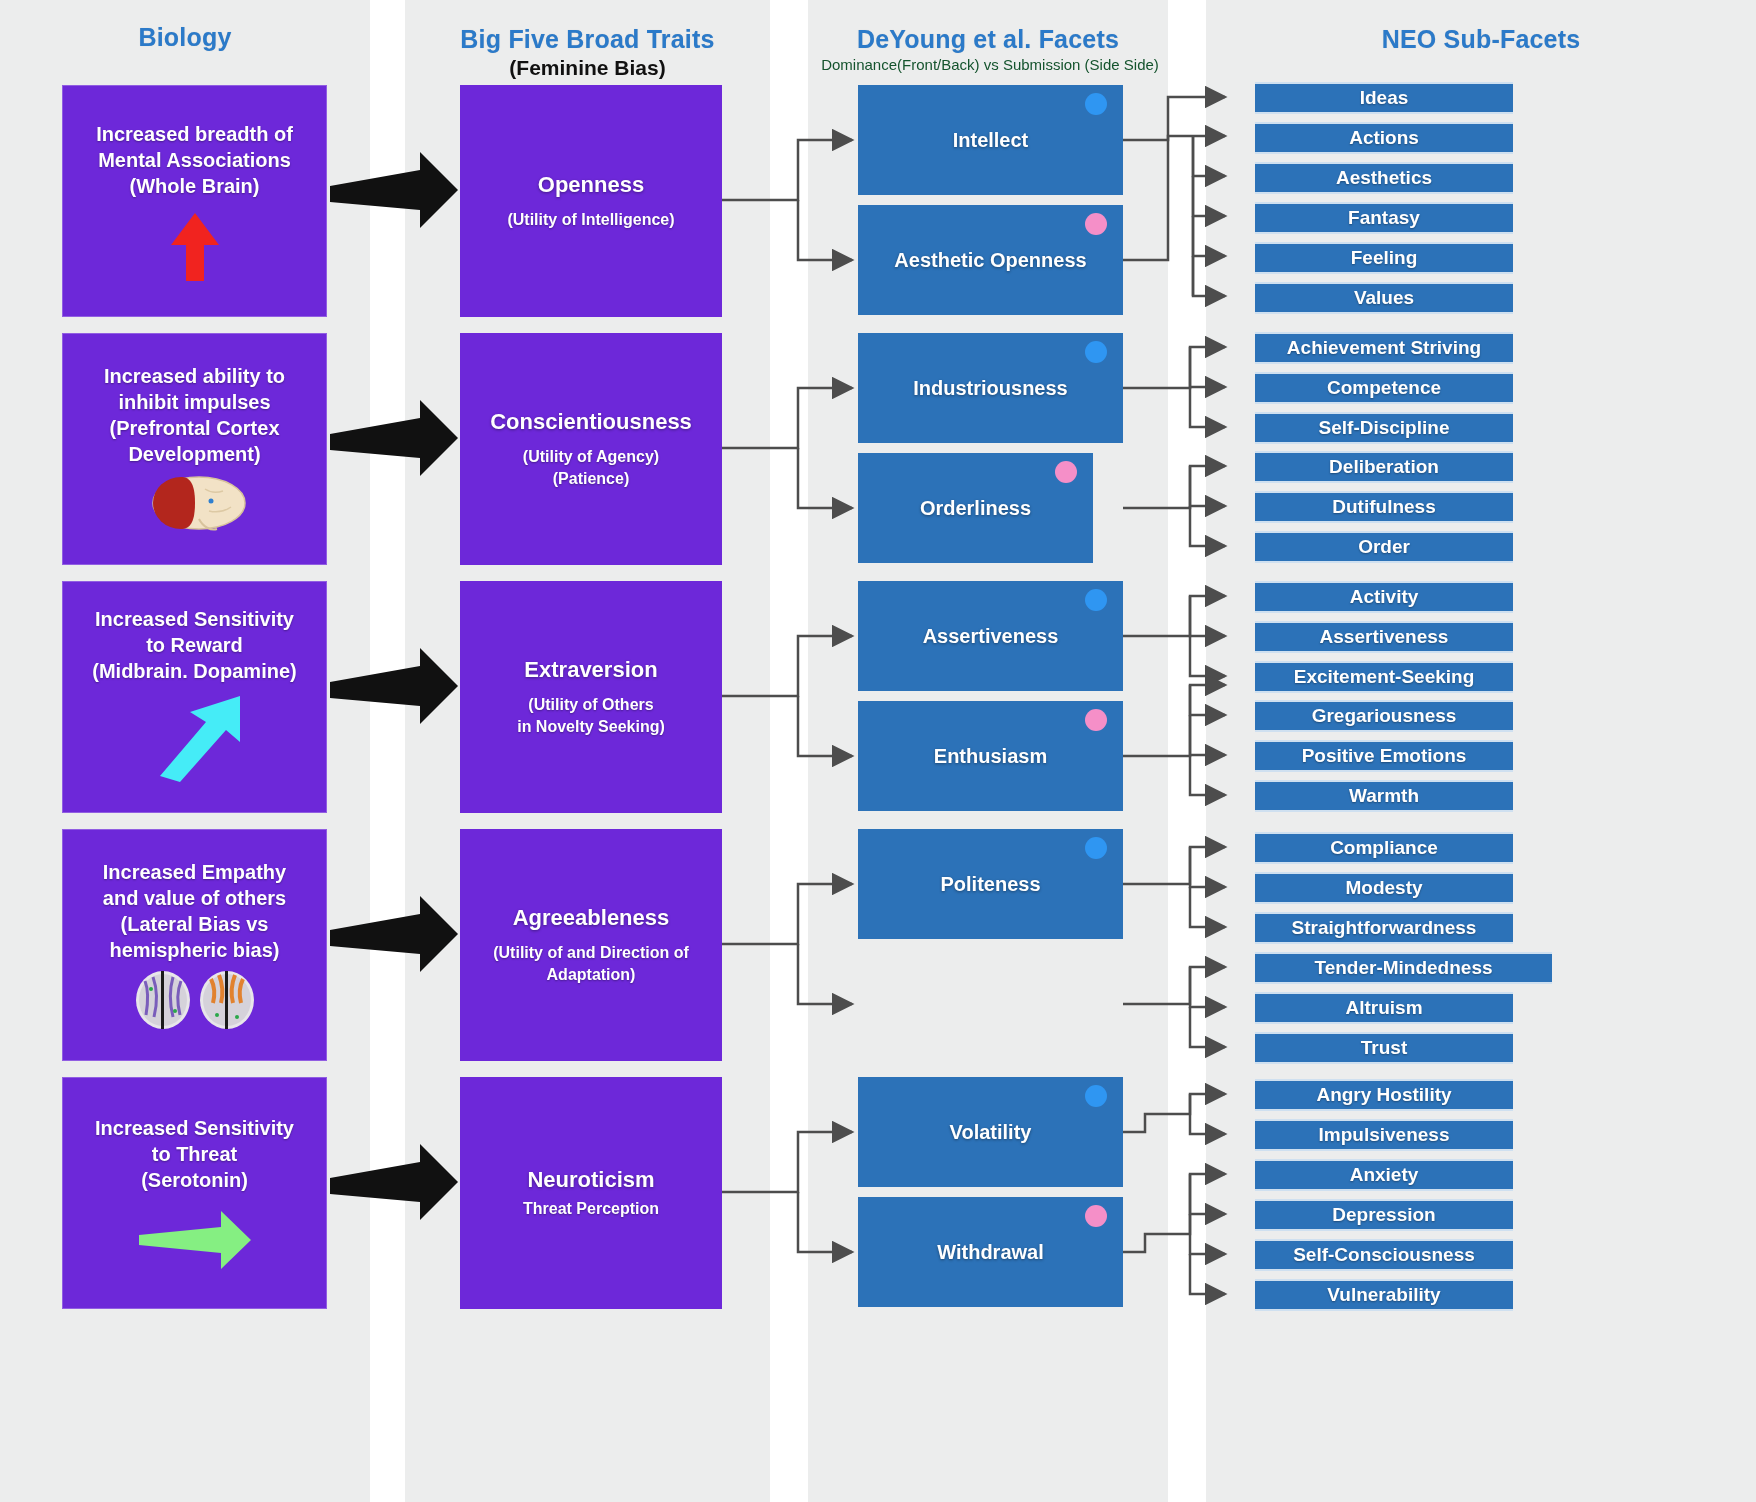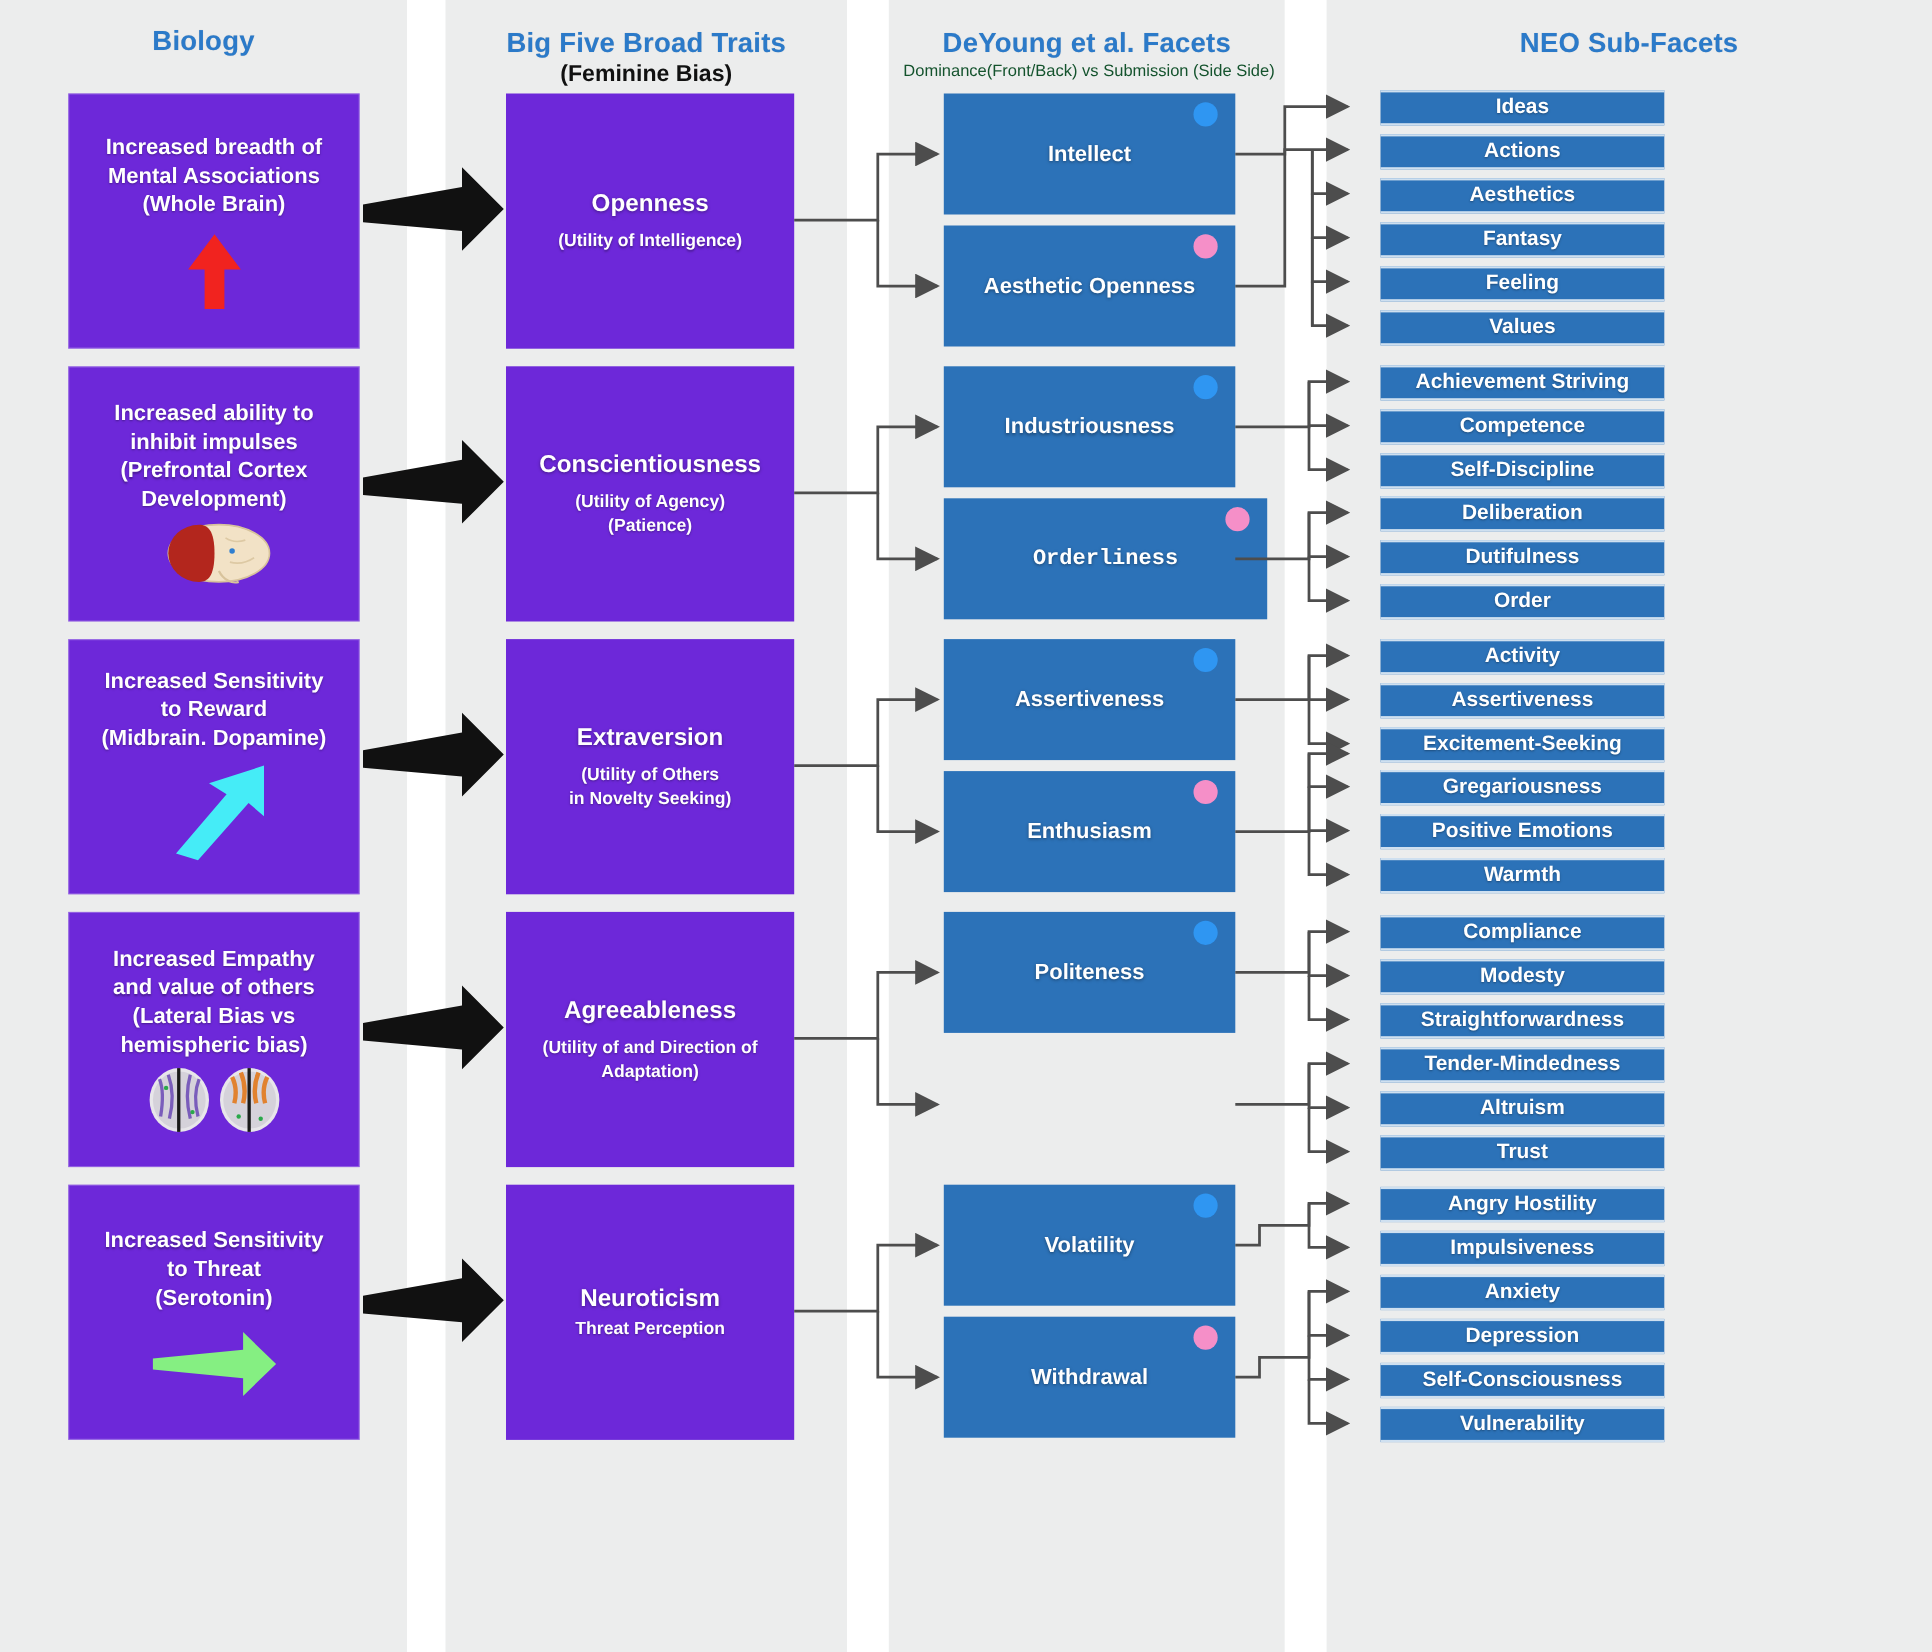--- a/index.html
+++ b/index.html
@@ -169,21 +169,21 @@
   </div>
   <div class="facet" style="left:858px;top:205px;width:265px;height:110px;">
     <span class="dot pink" style="right:16px;top:8px;"></span>
     <span>Aesthetic Openness</span>
   </div>
 
   <div class="facet" style="left:858px;top:333px;width:265px;height:110px;">
     <span class="dot blue" style="right:16px;top:8px;"></span>
     <span>Industriousness</span>
   </div>
-  <div class="facet" style="left:858px;top:453px;width:294px;height:110px;font-family:Liberation Mono, monospace;">
+  <div class="facet" style="left:858px;top:453px;width:235px;height:110px;">
     <span class="dot pink" style="right:16px;top:8px;"></span>
     <span>Orderliness</span>
   </div>
 
   <div class="facet" style="left:858px;top:581px;width:265px;height:110px;">
     <span class="dot blue" style="right:16px;top:8px;"></span>
     <span>Assertiveness</span>
   </div>
   <div class="facet" style="left:858px;top:701px;width:265px;height:110px;">
     <span class="dot pink" style="right:16px;top:8px;"></span>
@@ -261,21 +261,21 @@
       </div>
       <div class="leaf" style="left: 1255px; top: 832px; width: 258px; height: 32px;">
         <span>Compliance</span>
       </div>
       <div class="leaf" style="left: 1255px; top: 872px; width: 258px; height: 32px;">
         <span>Modesty</span>
       </div>
       <div class="leaf" style="left: 1255px; top: 912px; width: 258px; height: 32px;">
         <span>Straightforwardness</span>
       </div>
-      <div class="leaf" style="left: 1255px; top: 952px; width: 258px; height: 32px;">
+      <div class="leaf" style="left: 1255px; top: 952px; width: 297px; height: 32px;">
         <span>Tender-Mindedness</span>
       </div>
       <div class="leaf" style="left: 1255px; top: 992px; width: 258px; height: 32px;">
         <span>Altruism</span>
       </div>
       <div class="leaf" style="left: 1255px; top: 1032px; width: 258px; height: 32px;">
         <span>Trust</span>
       </div>
       <div class="leaf" style="left: 1255px; top: 1079px; width: 258px; height: 32px;">
         <span>Angry Hostility</span>

